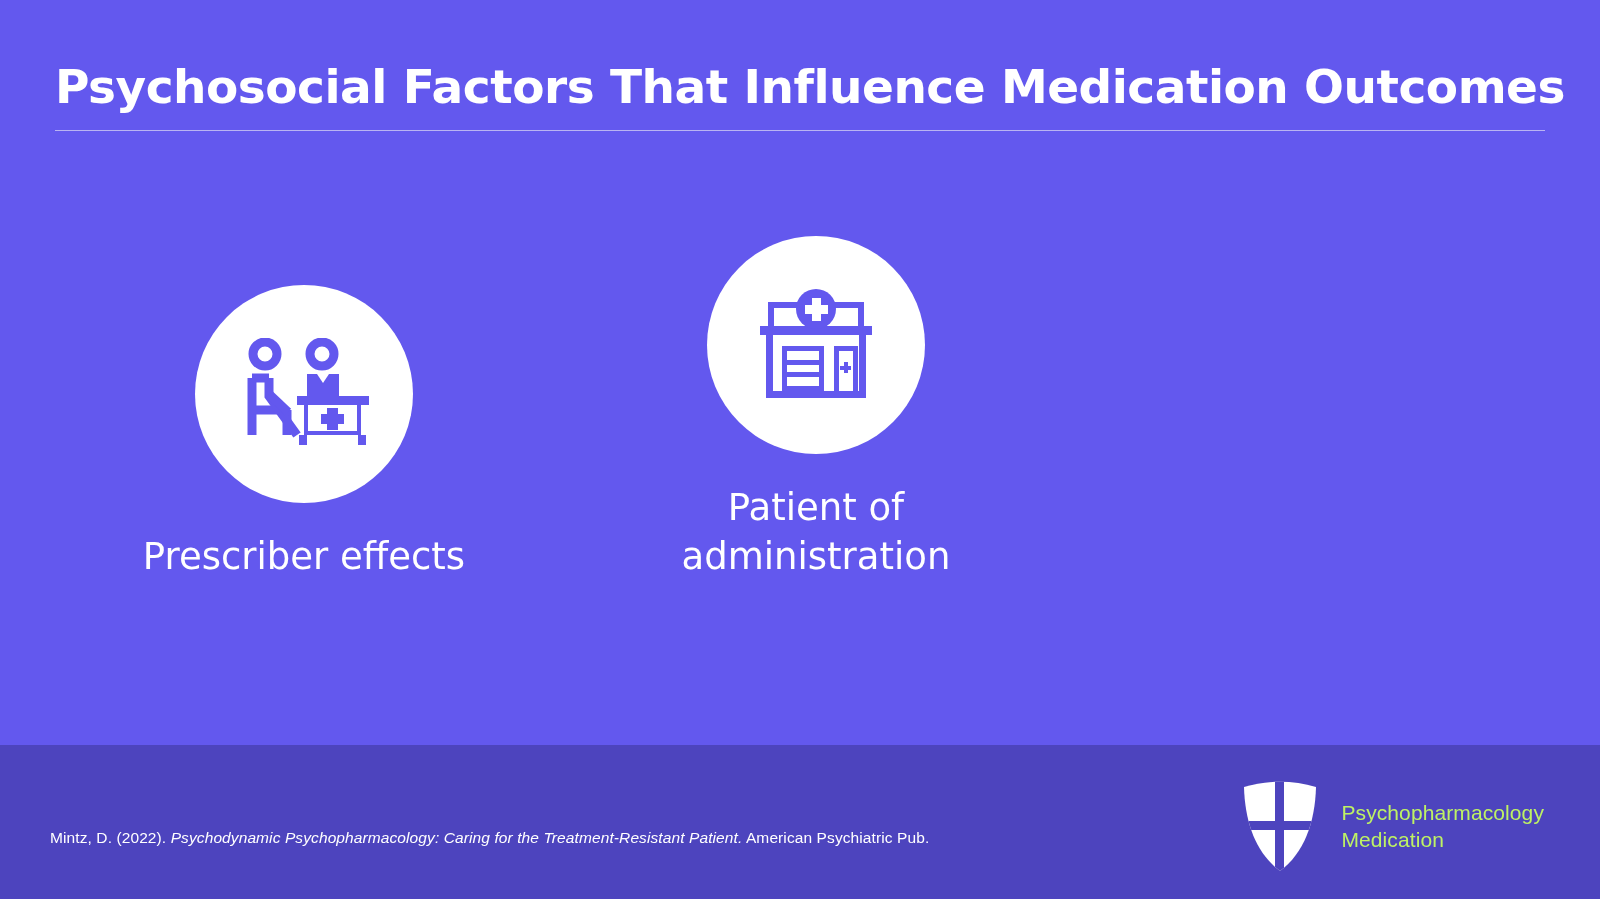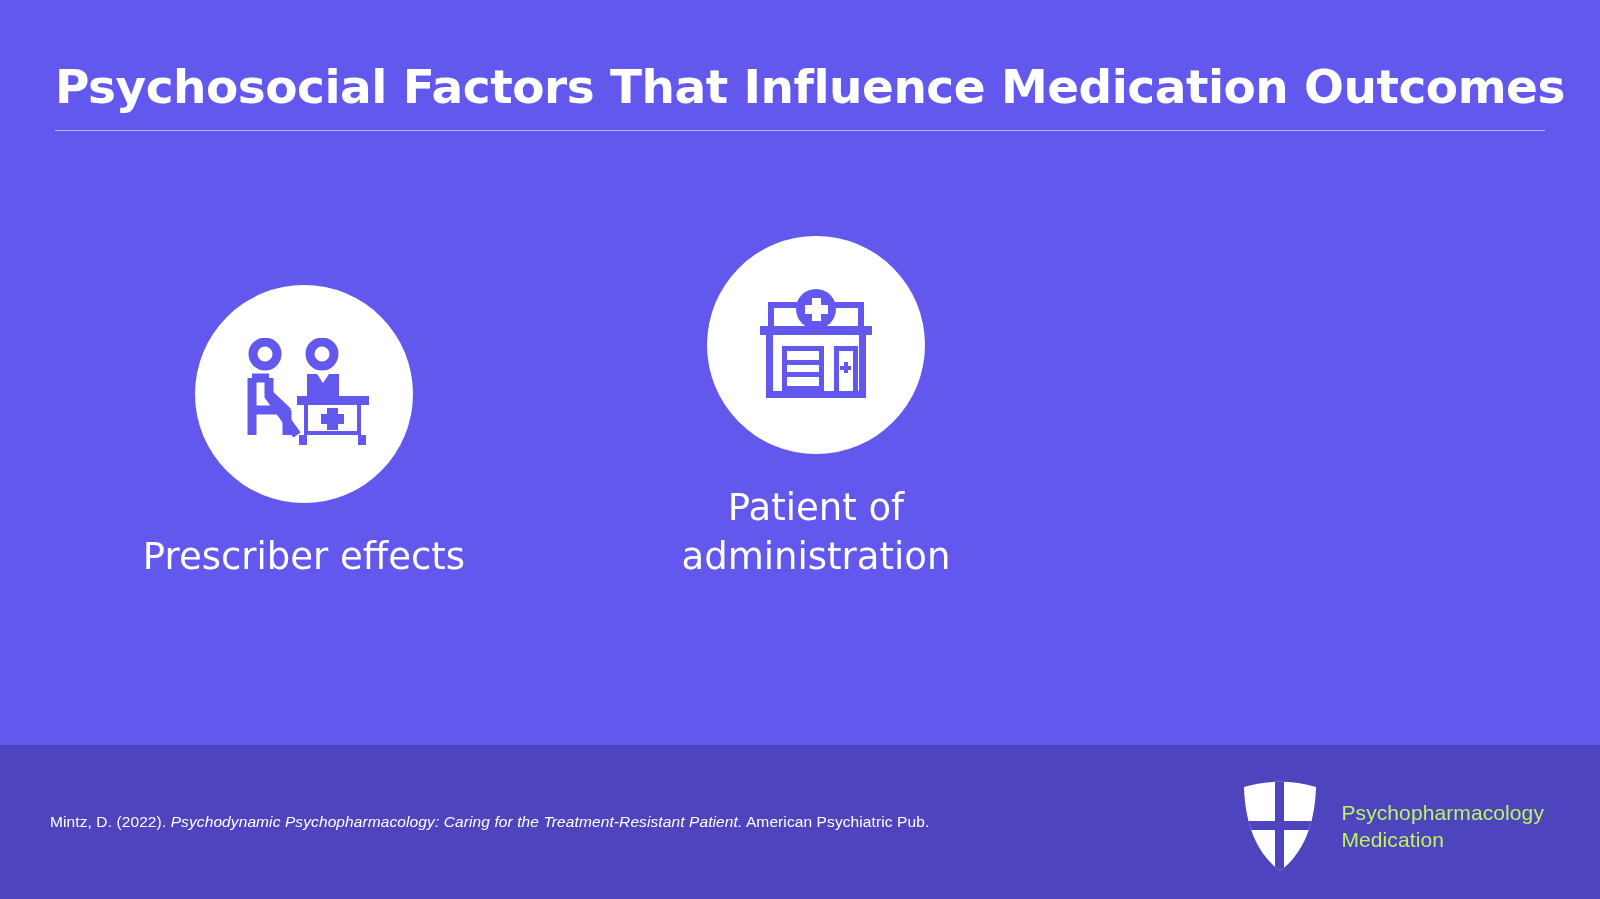--- a/index.html
+++ b/index.html
@@ -99,21 +99,21 @@
     left: 0;
     top: 745px;
     width: 1600px;
     height: 154px;
     background: #4d44be;
   }
 
   .citation {
     position: absolute;
     left: 50px;
-    top: 68px;
+    top: 84px;
     font-family: "Liberation Sans", sans-serif;
     font-size: 15.5px;
     color: #ffffff;
     letter-spacing: 0.1px;
     white-space: nowrap;
   }
 
   .citation i { font-style: italic; }
 
   .brand {

